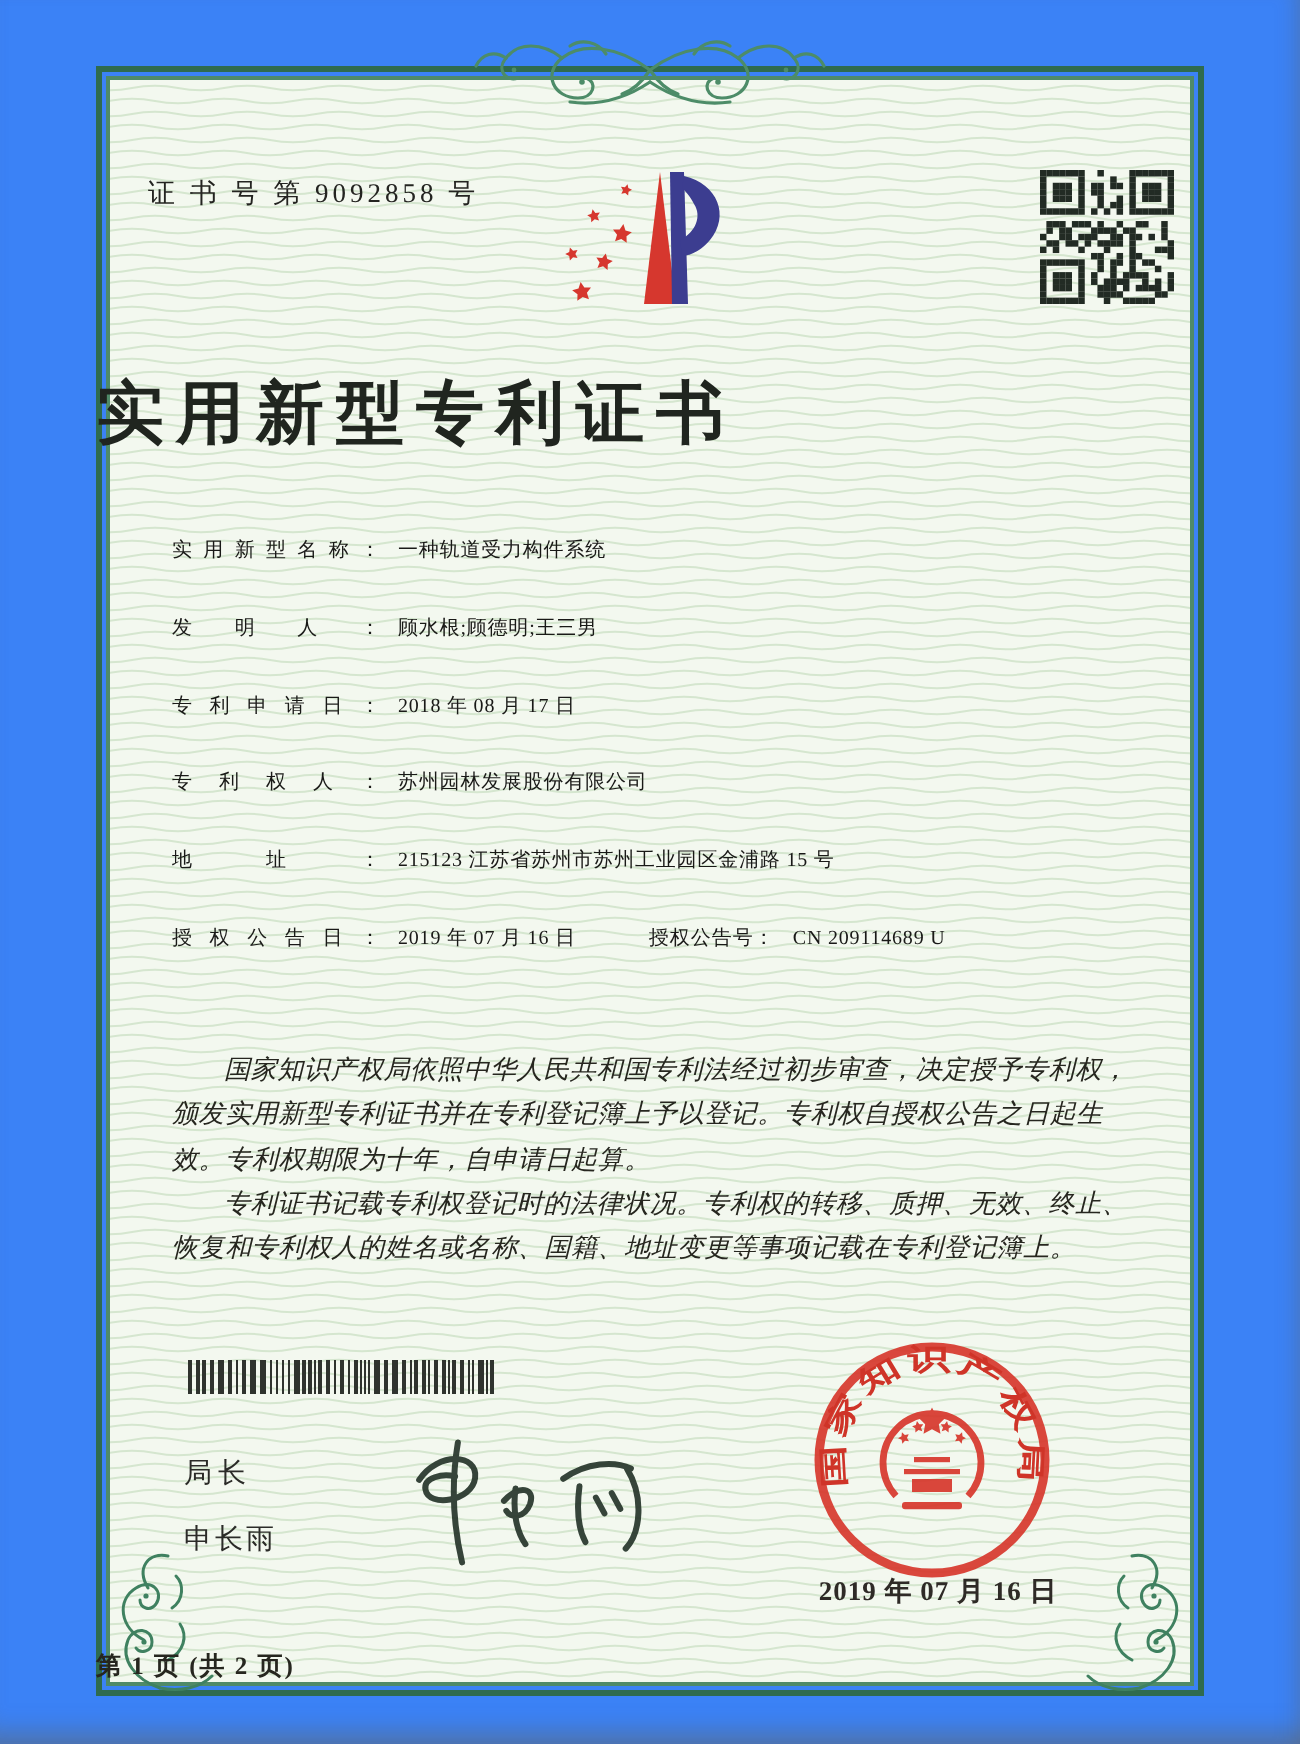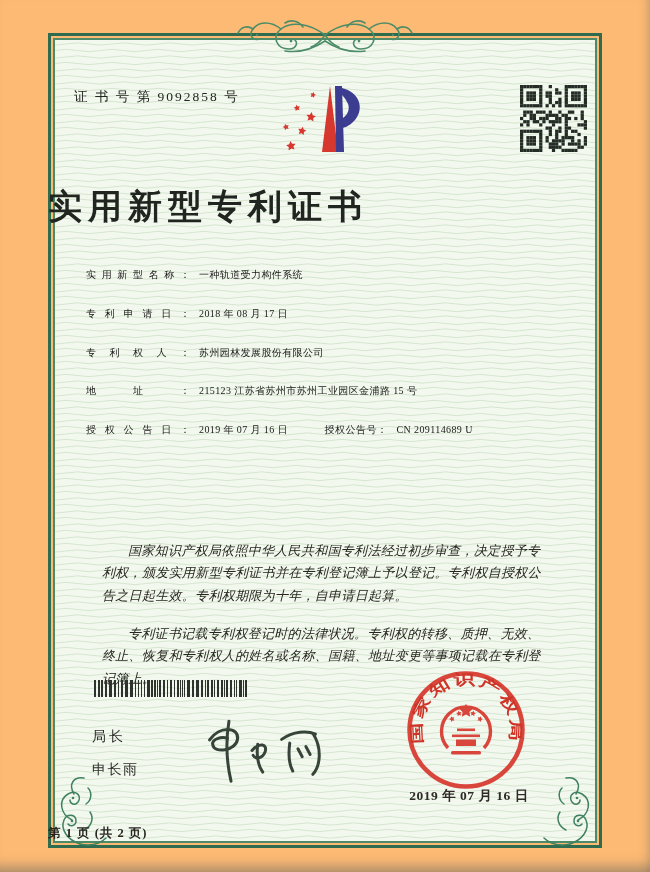--- a/index.html
+++ b/index.html
@@ -1,32 +1,32 @@
 <!DOCTYPE html>
 <html><head>
 <meta charset="utf-8">
 <style>
   html,body{margin:0;padding:0;background:#e9e9e6;}
-  .page{position:relative;width:650px;height:872px;margin:0 auto;background:#fdba74;overflow:hidden;
+  .page{position:relative;width:650px;height:872px;margin:0 auto;background:#3b82f6;overflow:hidden;
         font-family:"Liberation Serif","DejaVu Serif",serif;color:#1d1d1b;
         box-shadow:inset -10px 0 10px -8px rgba(100,100,95,.35), inset 0 -16px 12px -10px rgba(100,100,95,.5);}
   .frame{position:absolute;left:48px;top:33px;width:554px;height:815px;border:3px solid #2f6b4e;box-sizing:border-box;pointer-events:none;}
   .frame-inner{position:absolute;inset:2px;border:2px solid #4f8a68;background:#f3f8ef;overflow:hidden;}
   .waves{position:absolute;inset:0;width:100%;height:100%;}
   .abs{position:absolute;z-index:3;}
   .cert-no{left:74px;top:88px;font-size:13.5px;letter-spacing:2px;color:#242421;}
   .title{left:48px;top:184px;width:554px;text-align:left;font-size:34px;font-weight:700;letter-spacing:6px;color:#20251f;}
   .fields{left:86px;top:268px;width:480px;font-size:10px;color:#191917;}
   .row{height:38.8px;white-space:nowrap;}
   .lab{display:inline-block;width:104px;text-align:justify;text-align-last:justify;}
   .val{margin-left:9px;letter-spacing:.4px;}
   .cell2{margin-left:34px;margin-top:43px;}
   .cell2 .lab2{letter-spacing:.5px;}
   .body-text{left:86px;top:524px;width:482px;font-size:13px;line-height:1.72;color:#26261f;font-style:italic;}
-  .body-text p{margin:16px;text-indent:2em;letter-spacing:.3px;}
+  .body-text p{margin:0;text-indent:2em;letter-spacing:.3px;}
   .chief{left:92px;top:728px;font-size:14px;color:#2b2b28;letter-spacing:3px;}
   .chief-name{left:92px;top:761px;font-size:14px;color:#2b2b28;letter-spacing:1.5px;}
   .seal-date{left:398px;top:787px;width:142px;text-align:center;font-size:13.5px;font-weight:600;color:#2e2a26;letter-spacing:.5px;z-index:5;}
   .page-info{left:48px;top:825px;width:632px;font-size:12.5px;color:#26261f;letter-spacing:1px;font-weight:bold;}
   svg{display:block;}
 </style>
 </head>
 <body>
 
 <div class="page">
@@ -301,20 +301,23 @@
       </g>
     </svg>
 
   <div class="abs title">实用新型专利证书</div>
 
   <div class="abs fields">
     <div class="row">
       <span class="lab">实用新型名称：</span><span class="val">一种轨道受力构件系统</span>
     </div>
     <div class="row">
+      <span class="lab">发明人：</span><span class="val">顾水根;顾德明;王三男</span>
+    </div>
+    <div class="row">
       <span class="lab">专利申请日：</span><span class="val">2018 年 08 月 17 日</span>
     </div>
     <div class="row">
       <span class="lab">专利权人：</span><span class="val">苏州园林发展股份有限公司</span>
     </div>
     <div class="row">
       <span class="lab">地址：</span><span class="val">215123 江苏省苏州市苏州工业园区金浦路 15 号</span>
     </div>
     <div class="row">
       <span><span class="lab">授权公告日：</span><span class="val">2019 年 07 月 16 日</span></span>

